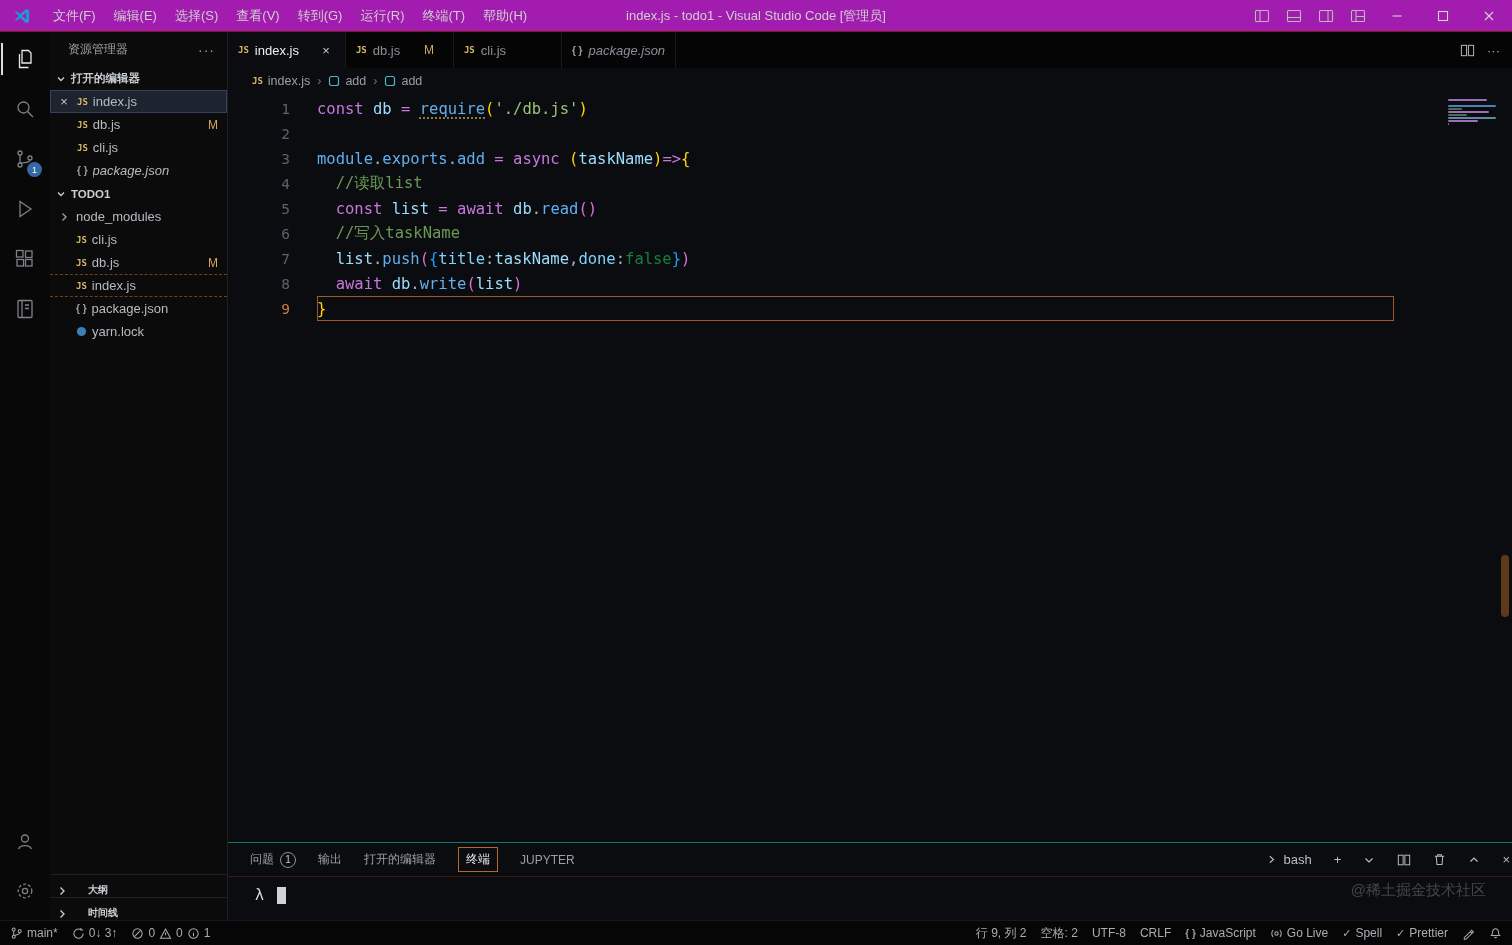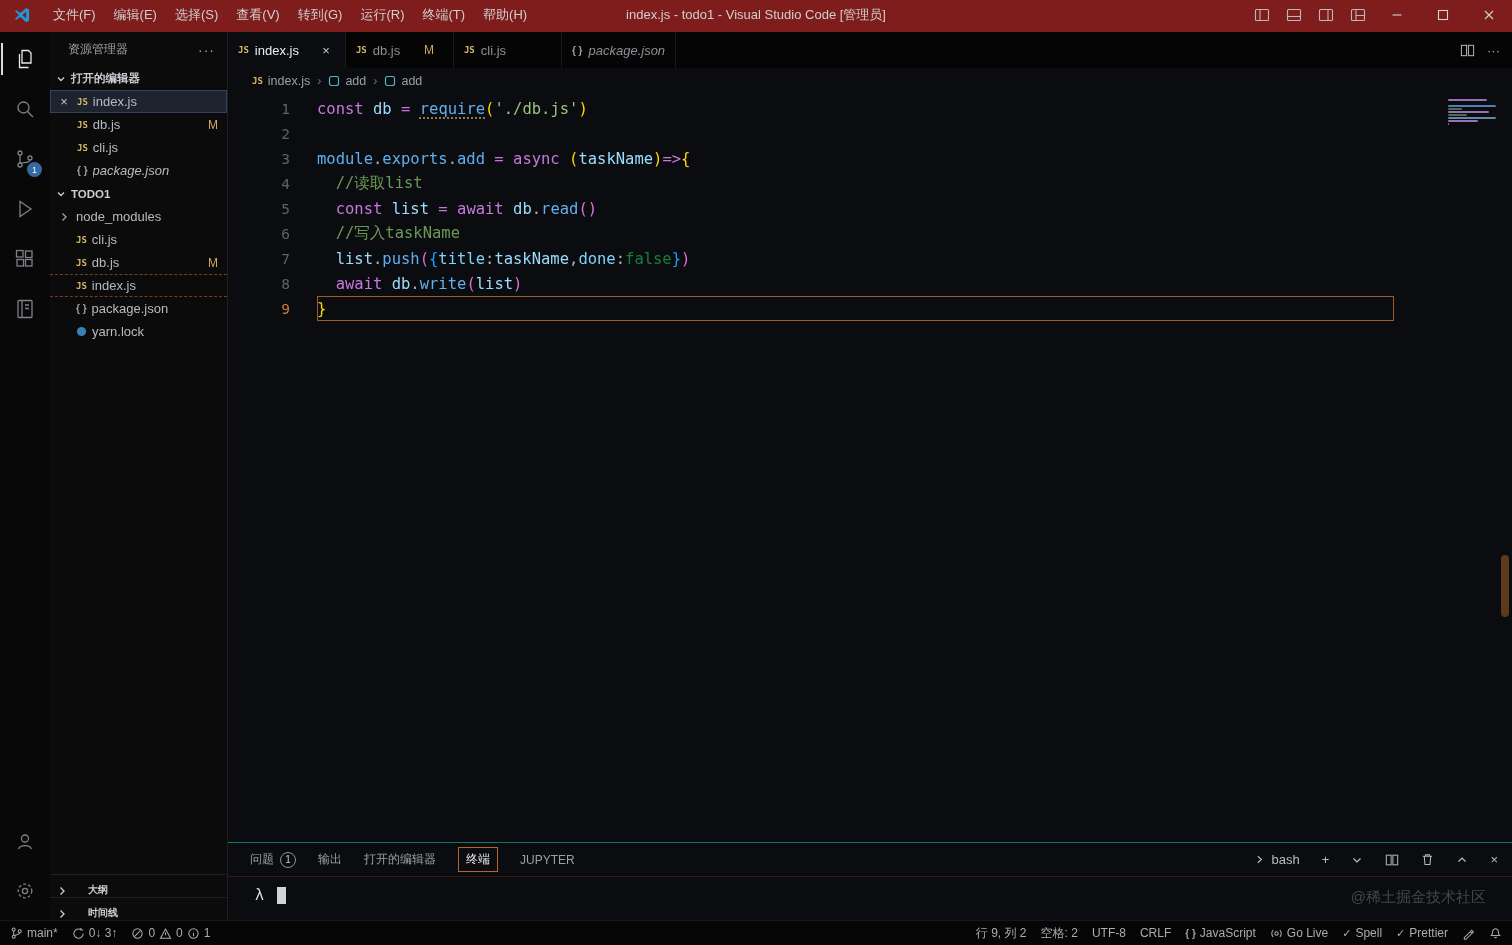--- a/index.html
+++ b/index.html
@@ -5,21 +5,21 @@
   * { box-sizing: border-box; margin: 0; padding: 0; }
   html,body { width:1512px; height:945px; }
   body {
     background:#000; color:#c2c7cd; overflow:hidden;
     font-family:"Liberation Sans","DejaVu Sans",sans-serif; font-size:13px;
   }
   .app { display:flex; flex-direction:column; height:100%; }
   svg { display:block; }
 
   
-  .titlebar { flex:0 0 32px; display:flex; align-items:center; background:#7f1d1d; position:relative; border-bottom:3px solid #7f1d1d; }
+  .titlebar { flex:0 0 32px; display:flex; align-items:center; background:#a21caf; position:relative; border-bottom:1px solid #7f1d1d; }
   .logo { width:44px; display:flex; justify-content:center; }
   .menubar { display:flex; }
   .menu-item { padding:5px 9px; border-radius:4px; color:#cfcfcf; font-size:13px; }
   .window-title { position:absolute; left:50%; transform:translateX(-50%); color:#cfcfcf; font-size:13px; white-space:nowrap; }
   .tb-controls { margin-left:auto; display:flex; align-items:stretch; height:100%; }
   .tb-icon { width:32px; display:flex; align-items:center; justify-content:center; color:#b9b9b9; }
   .win-btn { width:46px; display:flex; align-items:center; justify-content:center; color:#d4d4d4; }
 
   
   .main { flex:1; display:flex; min-height:0; }
@@ -80,26 +80,26 @@
   .minimap { position:absolute; top:6px; right:16px; width:48px; display:flex; flex-direction:column; gap:1px; }
   .mm-bar { height:2px; border-radius:1px; }
   .scroll-marker { position:absolute; right:3px; top:462px; width:8px; height:62px; background:#5d3a1c; border-radius:4px; }
 
   
   .panel { flex:0 0 78px; border-top:1px solid #0f766e; display:flex; flex-direction:column; }
   .panel-tabs { flex:0 0 33px; display:flex; align-items:center; gap:22px; padding-left:22px; font-size:12px; color:#9aa0a6; }
   .ptab { display:flex; align-items:center; gap:6px; }
   .ptab.active { color:#eaeaea; border:1px solid #b4662c; padding:3px 7px; }
   .pbadge { width:16px; height:16px; border:1px solid #8f949a; border-radius:50%; font-size:10px; display:flex; align-items:center; justify-content:center; color:#c6cacf; }
-  .panel-actions { margin-left:auto; display:flex; align-items:center; gap:22px; padding-right:14px; color:#b9bdc3; font-size:13px; }
+  .panel-actions { margin-left:auto; display:flex; align-items:center; gap:22px; padding-right:2px; color:#b9bdc3; font-size:13px; }
   .pa-item { display:flex; align-items:center; gap:4px; }
   .terminal { flex:1; position:relative; border-top:1px solid #3a1712; font-family:"DejaVu Sans Mono",monospace; }
   .prompt-row { display:flex; align-items:center; padding:9px 0 0 27px; color:#d8dade; font-size:15px; }
   .cursor { display:inline-block; width:9px; height:17px; background:#d0d3d7; margin-left:13px; }
-  .watermark { position:absolute; right:26px; top:11px; color:#43464b; font-size:15px; font-family:"Liberation Sans","DejaVu Sans",sans-serif; }
+  .watermark { position:absolute; right:26px; top:4px; color:#43464b; font-size:15px; font-family:"Liberation Sans","DejaVu Sans",sans-serif; }
 
   
   .statusbar { flex:0 0 25px; background:#060606; border-top:1px solid #181818; display:flex; align-items:center; padding:0 10px; font-size:12px; color:#a9adb3; gap:14px; }
   .st { display:flex; align-items:center; gap:4px; white-space:nowrap; }
   .st-right { margin-left:auto; display:flex; align-items:center; gap:14px; }
   .check { color:#a9adb3; font-size:11px; }
 </style>
 </head>
 <body>
 

